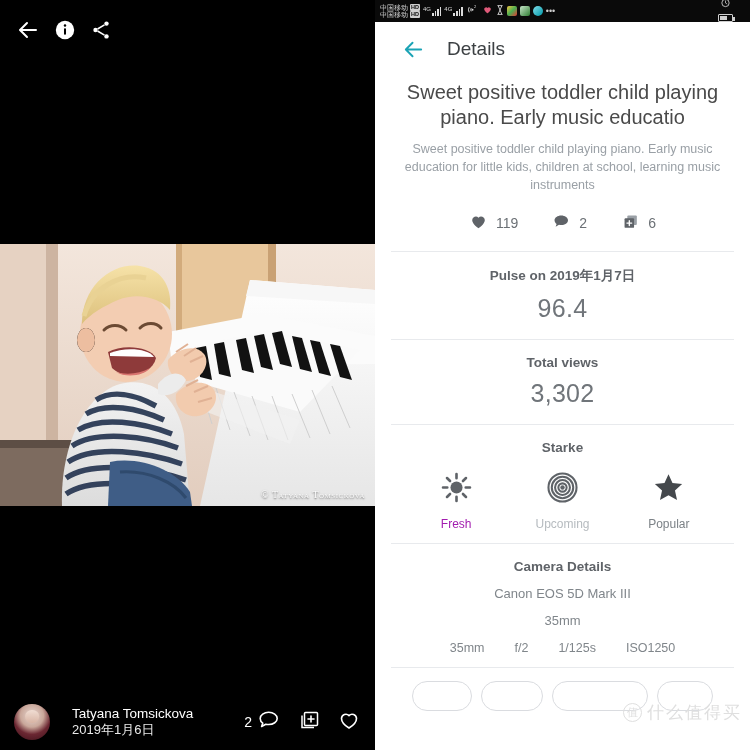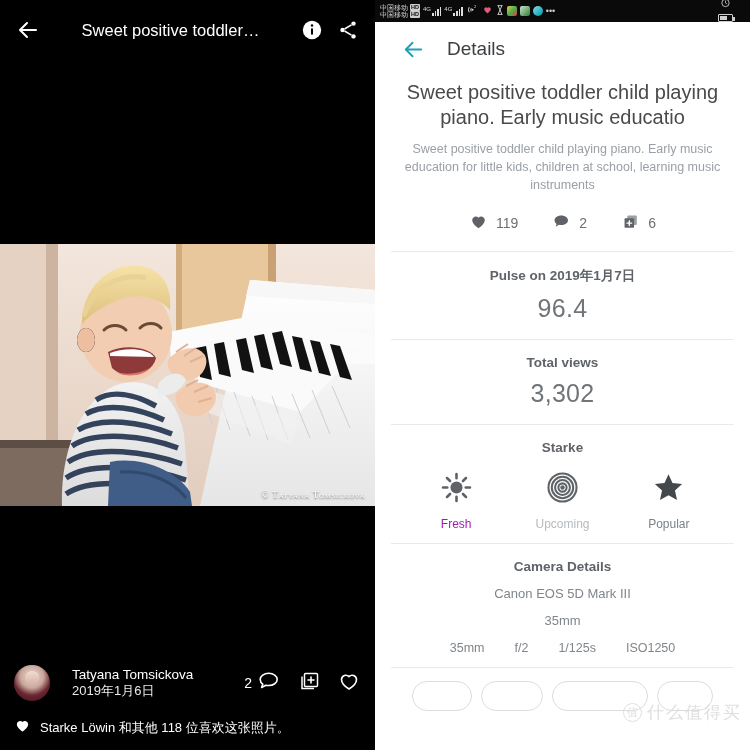--- a/index.html
+++ b/index.html
@@ -137,21 +137,20 @@
 <div class="screen">
 
   <div class="left-panel">
 
     <div class="lp-topbar">
       <div class="lp-back">
         <svg width="24" height="24" viewBox="0 0 24 24" aria-hidden="true">
           <path d="M20 12H5M11 5l-7 7 7 7" fill="none" stroke="#ffffff" stroke-width="2" stroke-linecap="round" stroke-linejoin="round"></path>
         </svg>
       </div>
-      <div class="lp-title">Sweet positive toddler…</div>
       <div class="lp-icon-btn">
         <svg width="22" height="22" viewBox="0 0 24 24" aria-hidden="true">
           <circle cx="12" cy="12" r="10" fill="#ffffff"></circle>
           <circle cx="12" cy="7.2" r="1.35" fill="#000000"></circle>
           <rect x="10.9" y="10" width="2.2" height="7.2" rx="1" fill="#000000"></rect>
         </svg>
       </div>
       <div class="lp-icon-btn">
         <svg width="22" height="22" viewBox="0 0 24 24" aria-hidden="true">
           <circle cx="18" cy="5" r="2.4" fill="#ffffff"></circle>
@@ -295,28 +294,20 @@
               <path d="M14 8v6M11 11h6" stroke="#ffffff" stroke-width="1.6" stroke-linecap="round"></path>
             </svg>
           </span>
           <span>
             <svg width="24" height="24" viewBox="0 0 24 24" aria-hidden="true">
               <path d="M12 20s-7.5-4.7-7.5-9.6A4.4 4.4 0 0 1 12 7.6a4.4 4.4 0 0 1 7.5 2.8C19.5 15.3 12 20 12 20z" fill="none" stroke="#ffffff" stroke-width="1.6" stroke-linejoin="round"></path>
             </svg>
           </span>
         </div>
       </div>
-      <div class="likes-row">
-        <span>
-          <svg width="17" height="17" viewBox="0 0 24 24" aria-hidden="true">
-            <path d="M12 20.5s-8-5-8-10.3A4.7 4.7 0 0 1 12 7.2a4.7 4.7 0 0 1 8 3c0 5.3-8 10.3-8 10.3z" fill="#ffffff"></path>
-          </svg>
-        </span>
-        <span class="likes-text">Starke Löwin 和其他 118 位喜欢这张照片。</span>
-      </div>
     </div>
   </div>
 
   <div class="right-panel">
 
     <div class="statusbar">
       <div class="sb-left">
         <div class="carriers">
           <div class="carrier">
             <span>中国移动</span>

